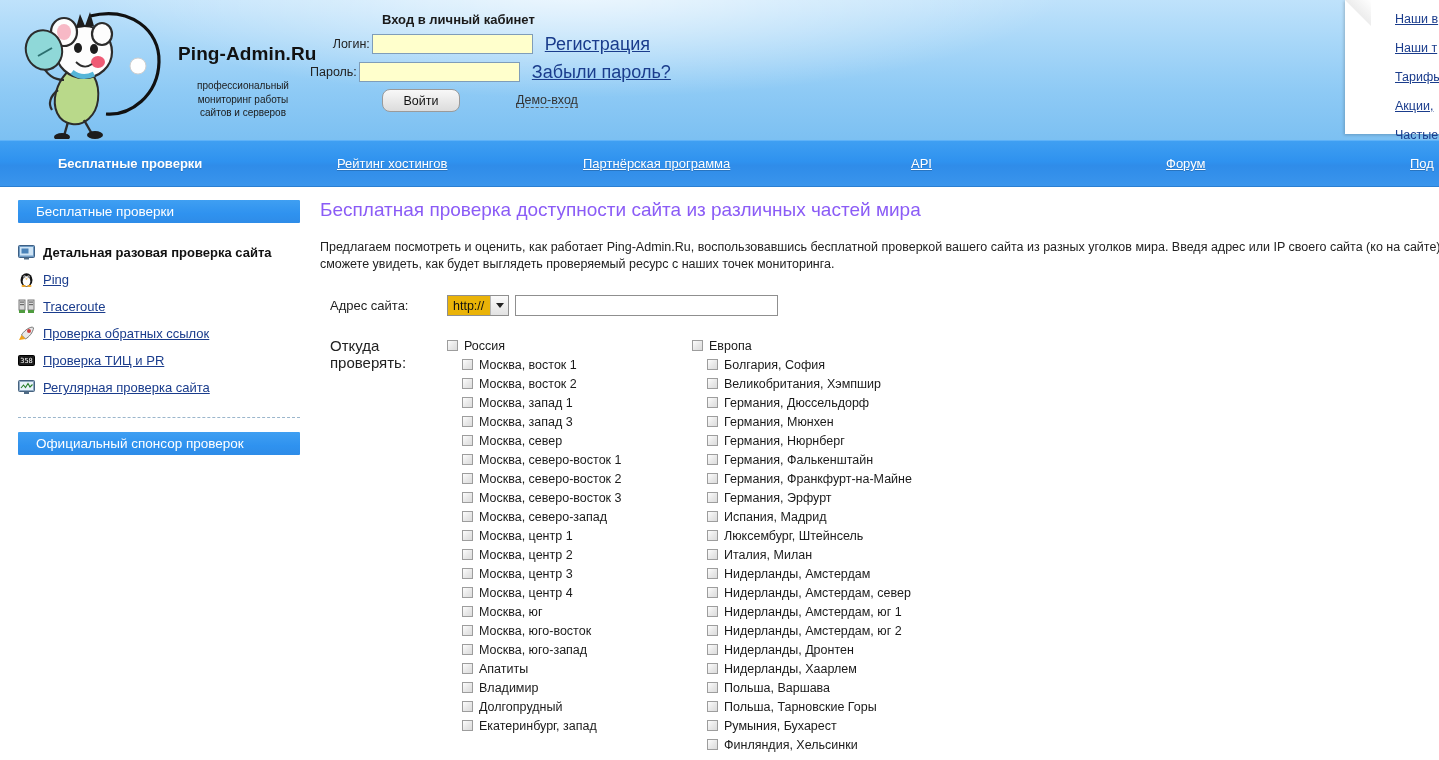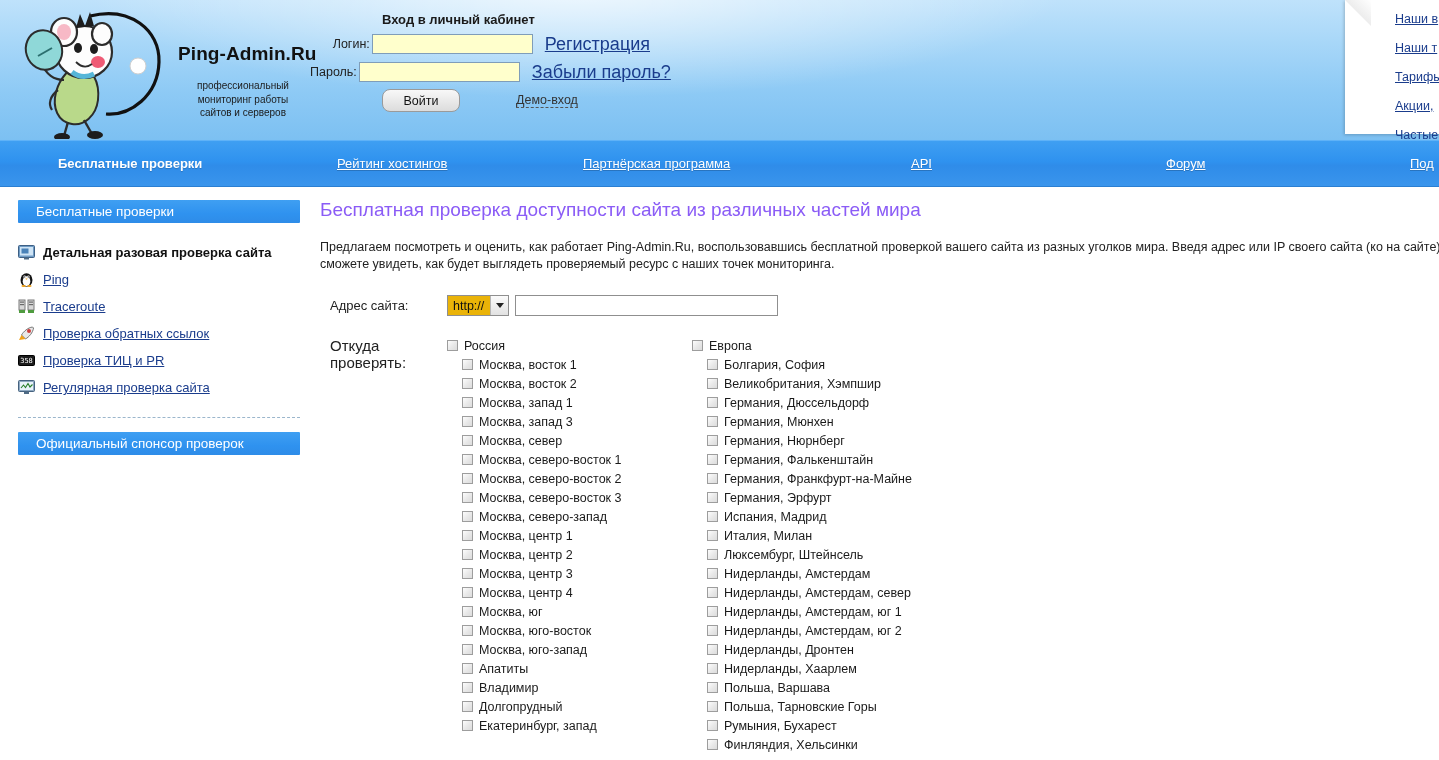--- a/index.html
+++ b/index.html
@@ -667,25 +667,25 @@
         <div class="cb-row child">
             <span class="cb"></span>
             <span class="cb-label">Германия, Эрфурт</span>
           </div>
         <div class="cb-row child">
             <span class="cb"></span>
             <span class="cb-label">Испания, Мадрид</span>
           </div>
         <div class="cb-row child">
             <span class="cb"></span>
+            <span class="cb-label">Люксембург, Штейнсель</span>
+          </div>
+        <div class="cb-row child">
+            <span class="cb"></span>
             <span class="cb-label">Италия, Милан</span>
-          </div>
-        <div class="cb-row child">
-            <span class="cb"></span>
-            <span class="cb-label">Люксембург, Штейнсель</span>
           </div>
         <div class="cb-row child">
             <span class="cb"></span>
             <span class="cb-label">Нидерланды, Амстердам</span>
           </div>
         <div class="cb-row child">
             <span class="cb"></span>
             <span class="cb-label">Нидерланды, Амстердам, север</span>
           </div>
         <div class="cb-row child">

